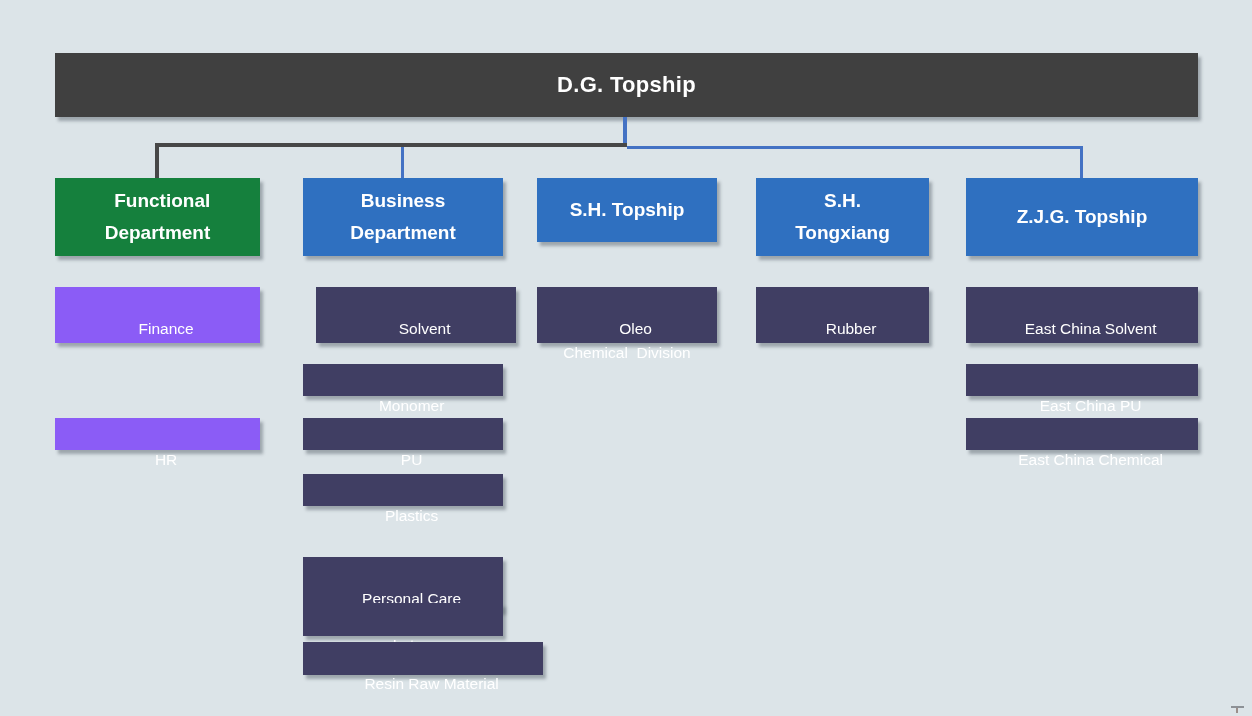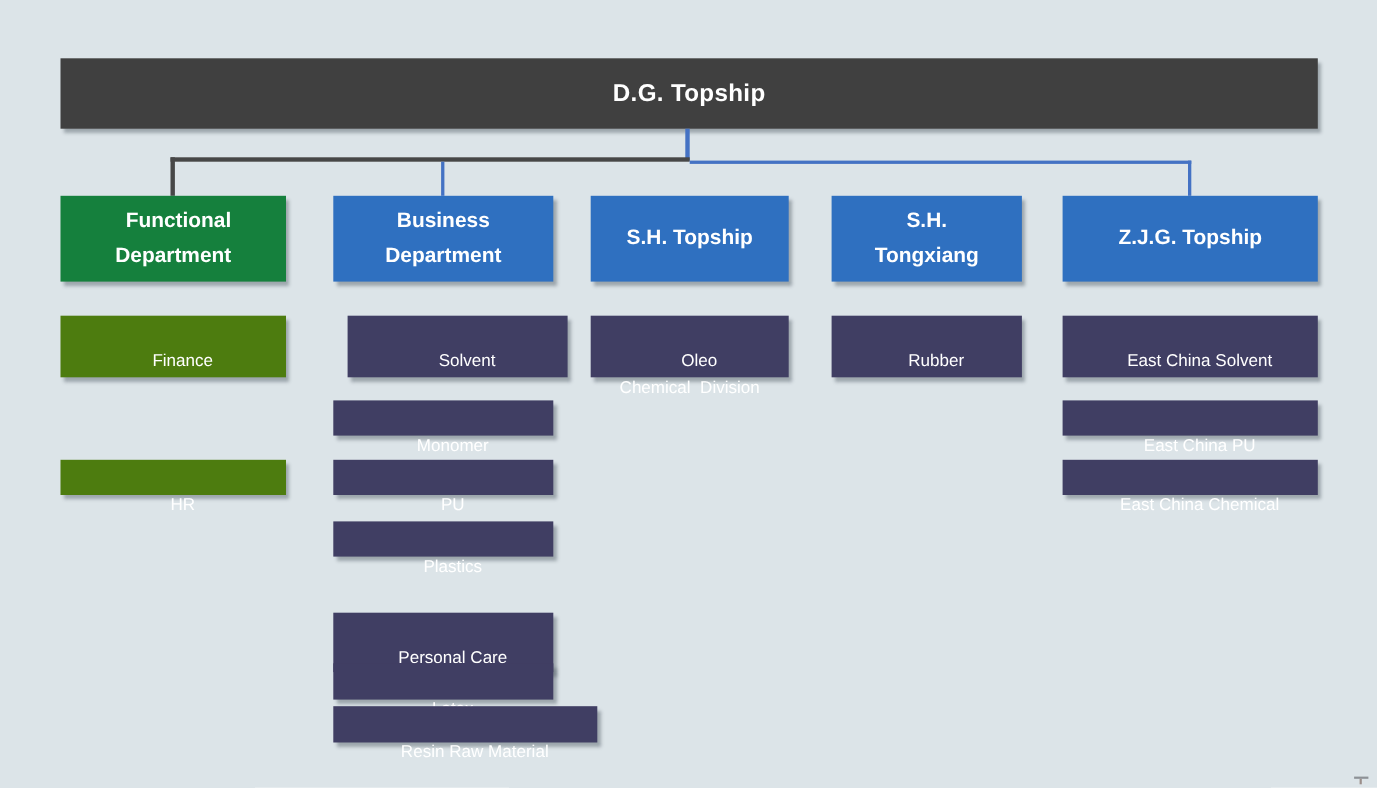--- a/index.html
+++ b/index.html
@@ -22,21 +22,21 @@
     display:flex;align-items:center;justify-content:center;
     font-weight:bold;font-size:19px;line-height:1.7;
     white-space:pre-wrap;
   }
   .header-blue{background:#2f70c0;}
   .header-gray{background:#15803d;text-align:right;}
   .child-node{
     font-size:15.5px;line-height:1.5;padding-top:7px;
     white-space:pre-wrap;
   }
-  .child-gray{background:#4d7c0f;}
+  .child-gray{background:#8b5cf6;}
   .child-navy{background:#403e63;}
   .line{position:absolute;}
   .line-blue{background:#4472c4;}
   .line-gray{background:#474747;}
   .cursor-artifact{position:absolute;left:1231px;top:706px;width:13px;height:7px;}
   .cursor-artifact .bar{position:absolute;left:0;top:0;width:13px;height:2px;background:#8d9196;}
   .cursor-artifact .stem{position:absolute;left:5px;top:2px;width:2px;height:5px;background:#9b8e8a;}
 </style>
 </head>
 <body>
@@ -55,21 +55,21 @@
   <div class="line line-blue" style="left:1080px;top:146px;width:3px;height:32px"></div>
 
   <div class="node header-node header-gray" style="left:55px;top:178px;width:205px;height:78px">
     <span>Functional
 Department</span>
   </div>
   <div class="node header-node header-blue" style="left:303px;top:178px;width:200px;height:78px">
     <span>Business
 Department</span>
   </div>
-  <div class="node header-node header-blue" style="left:537px;top:178px;width:180px;height:78px">
+  <div class="node header-node header-blue" style="left:537px;top:178px;width:180px;height:64px">
     <span>S.H. Topship</span>
   </div>
   <div class="node header-node header-blue" style="left:756px;top:178px;width:173px;height:78px">
     <span>S.H.
 Tongxiang</span>
   </div>
   <div class="node header-node header-blue" style="left:966px;top:178px;width:232px;height:78px">
     <span>Z.J.G. Topship</span>
   </div>
 

